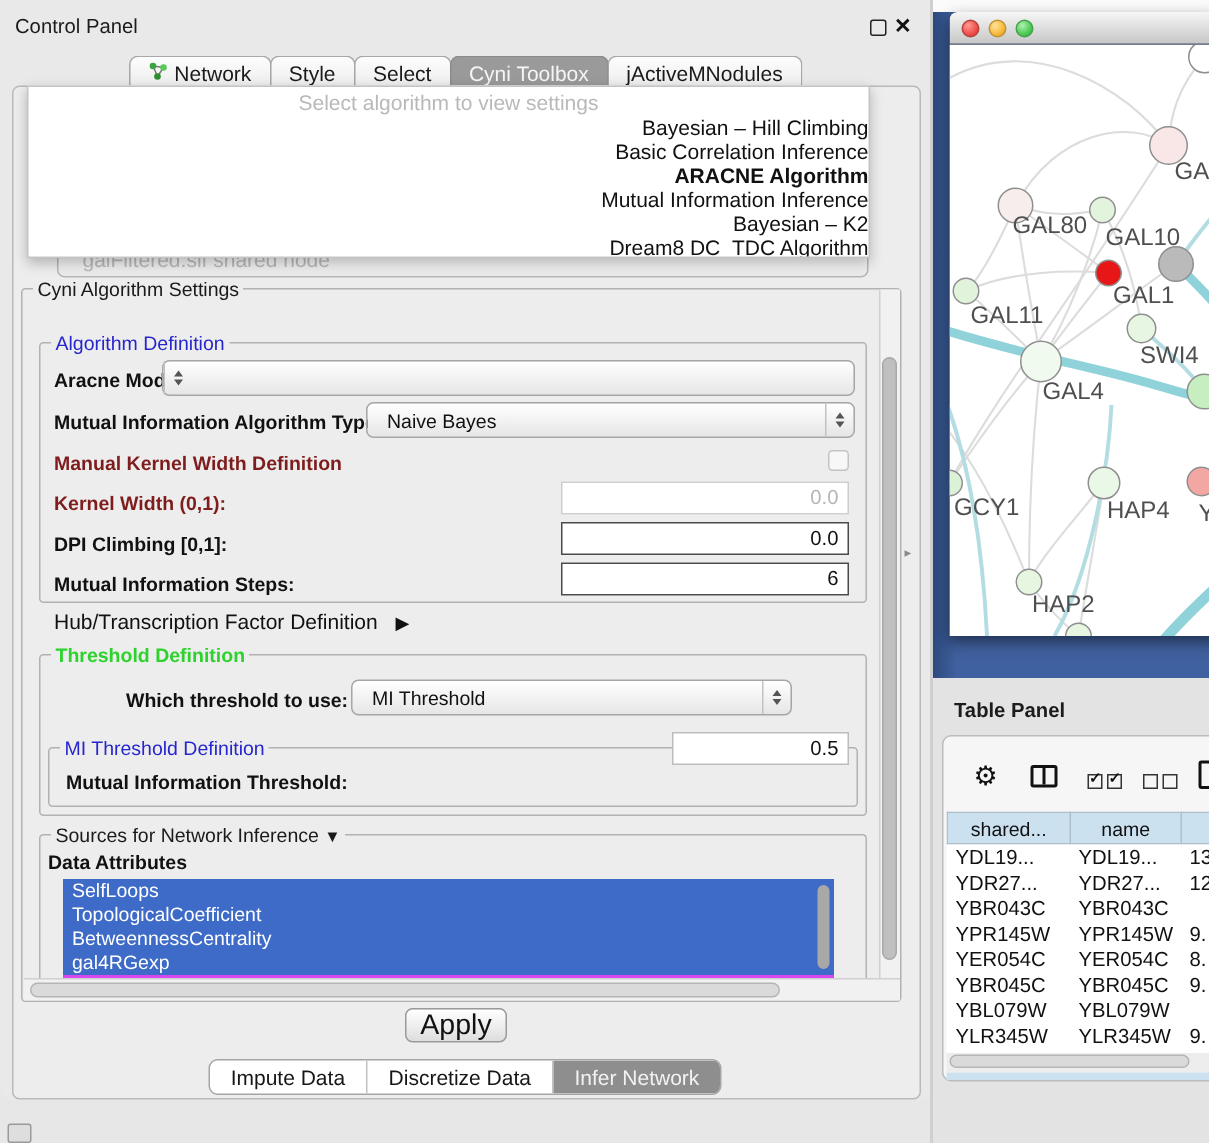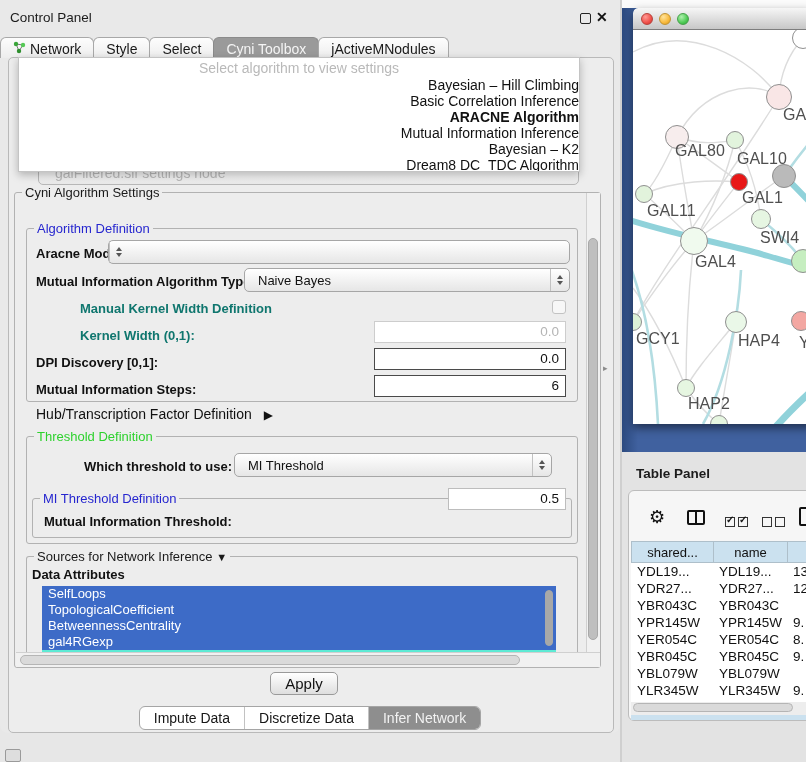--- a/index.html
+++ b/index.html
@@ -6,67 +6,67 @@
   *{box-sizing:border-box;font-family:"Liberation Sans",sans-serif;}
   #screen{position:relative;width:806px;height:762px;overflow:hidden;background:#e7e7e7;}
   .abs{position:absolute;}
 
   
   #control-panel{left:0;top:0;width:620px;height:733px;background:#e9e9e9;border-bottom-left-radius:8px;border-bottom-right-radius:8px;}
   .cp-title{left:10px;top:10px;font-size:13.5px;color:#1c1c1c;}
   .float-btn{left:580px;top:13px;width:11px;height:11px;border:1.6px solid #222;border-radius:2px;background:transparent;}
   .close-btn{left:596px;top:9px;font-size:14px;font-weight:bold;color:#111;}
 
-  .tabbar{left:0;top:37px;width:620px;height:21px;display:flex;align-items:flex-end;}
+  .tabbar{left:0;top:37px;width:620px;height:21px;display:flex;justify-content:center;align-items:flex-end;}
   .tab{height:21px;padding:2px 12px 0 12px;font-size:14px;color:#1a1a1a;background:linear-gradient(#fdfdfd,#ededed);
        border:1px solid #a8a8a8;border-bottom:none;border-radius:6px 6px 0 0;margin-right:-1px;display:flex;align-items:center;gap:4px;}
   .tab.sel{background:#9a9a9a;color:#f5f5f5;border-color:#8b8b8b;}
 
   .content-panel{left:8px;top:57px;width:606px;height:676px;background:#ededed;border:1px solid #b9b9b9;border-radius:5px;}
 
   
   .dd-popup{left:18px;top:57px;width:562px;height:115px;background:#fff;border:1px solid #c4c4c4;
             box-shadow:0 3px 8px rgba(0,0,0,0.25);z-index:20;overflow:hidden;}
   .dd-placeholder{height:19px;text-align:center;color:#b9b9b9;font-size:14px;padding-top:2px;}
   .dd-item{height:16px;line-height:16px;font-size:14px;color:#111;padding-left:4px;white-space:nowrap;text-align:right;}
   .dd-item.bold{font-weight:bold;}
   .bg-combo{left:38px;top:161px;width:541px;height:24px;z-index:5;border:1px solid #b7b7b7;border-radius:5px;
             background:linear-gradient(#fefefe,#e9e9e9);color:#b9b9b9;font-size:14px;line-height:23px;padding-left:16px;}
 
   
   .group{border:1px solid #b2b2b2;border-radius:3px;}
   .group-title{position:absolute;font-size:13px;background:#ededed;padding:0 3px;white-space:nowrap;}
-  .t-black{color:#1a1a1a;} .t-blue{color:#2626cf;} .t-green{color:#2ed22e;}
+  .t-black{color:#1a1a1a;} .t-blue{color:#2626cf;} .t-green{color:#2ed22e;font-weight:bold;}
 
   .lab{font-size:13px;font-weight:bold;color:#111;white-space:nowrap;}
-  .lab.dis{color:#0f766e;margin-left:44px;}
+  .lab.dis{color:#7f1d1d;}
   .plain{font-size:13.5px;color:#111;white-space:nowrap;}
 
   .combo{border:1px solid #a6a6a6;border-radius:5px;background:linear-gradient(#ffffff,#e6e6e6);
          display:flex;align-items:center;font-size:13px;color:#111;}
   .combo .val{flex:1;padding-left:13px;white-space:nowrap;overflow:hidden;}
   .combo .arr{width:19px;height:100%;border-left:1px solid #c2c2c2;display:flex;flex-direction:column;justify-content:center;align-items:center;gap:2px;}
   .tri-up{width:0;height:0;border-left:3.5px solid transparent;border-right:3.5px solid transparent;border-bottom:4.5px solid #555;}
   .tri-dn{width:0;height:0;border-left:3.5px solid transparent;border-right:3.5px solid transparent;border-top:4.5px solid #555;}
 
   .field{background:#fff;font-size:13.5px;text-align:right;padding-right:6px;line-height:20px;color:#111;}
   .f-norm{border:1px solid #bdbdbd;}
   .f-dark{border:1.6px solid #4a4a4a;}
   .f-dis{border:1px solid #cdcdcd;color:#b5b5b5;}
   .checkbox{border:1px solid #c3c3c3;border-radius:3px;background:#f7f7f7;}
 
-  .attr-list{background:#5eead4;overflow:hidden;}
+  .attr-list{background:#d946ef;overflow:hidden;}
   .attr-item{height:16px;line-height:16px;font-size:13px;color:#fff;background:#3d6bc7;padding-left:6px;white-space:nowrap;}
 
   .scroll-v{background:#f1f1f1;border-left:1px solid #d0d0d0;}
   .thumb{background:#bfbfbf;border:1px solid #a8a8a8;border-radius:6px;}
   .thumb-light{background:#dadada;border:1px solid #b5b5b5;border-radius:6px;}
 
   .apply-btn{border:1px solid #9a9a9a;border-radius:5px;background:linear-gradient(#ffffff,#dedede);
-             font-size:15px;color:#111;text-align:center;line-height:21px;}
+             font-size:19px;color:#111;text-align:center;line-height:21px;}
 
   .seg-bar{display:flex;border:1px solid #a5a5a5;border-radius:6px;background:#fff;overflow:hidden;height:24px;}
   .seg{padding:0 14px;font-size:14px;color:#161616;line-height:22px;border-right:1px solid #c2c2c2;}
   .seg:last-child{border-right:none;}
   .seg.sel{background:#8e8e8e;color:#f2f2f2;text-align:center;}
 
   .mini-box{left:5px;top:749px;width:16px;height:13px;border:1px solid #9a9a9a;border-radius:2px;background:#dedede;}
   .gutter-arrow{left:603px;top:363px;font-size:9px;color:#8a8a8a;}
 
   
@@ -130,21 +130,21 @@
         <div class="tab sel">
           <span>Cyni Toolbox</span>
         </div>
         <div class="tab">
           <span>jActiveMNodules</span>
         </div>
       </div>
 
     <div class="abs content-panel"></div>
 
-    <div class="abs bg-combo">galFiltered.sif settings node</div>
+    <div class="abs bg-combo">galFiltered.sif shared node</div>
 
     <div class="abs dd-popup">
       <div class="dd-placeholder">Select algorithm to view settings</div>
       <div id="dd-items">
           <div class="dd-item">Bayesian – Hill Climbing</div>
           <div class="dd-item">Basic Correlation Inference</div>
           <div class="dd-item bold">ARACNE Algorithm</div>
           <div class="dd-item">Mutual Information Inference</div>
           <div class="dd-item">Bayesian – K2</div>
           <div class="dd-item">Dream8 DC_TDC Algorithm</div>
@@ -173,36 +173,36 @@
           <span class="tri-dn"></span>
         </span>
     </div>
 
     <div class="abs lab dis" style="left:36px;top:301px;">Manual Kernel Width Definition</div>
     <div class="abs checkbox" style="left:552px;top:300px;width:14px;height:14px;"></div>
 
     <div class="abs lab dis" style="left:36px;top:328px;">Kernel Width (0,1):</div>
     <div class="abs field f-dis" style="left:374px;top:321px;width:192px;height:22px;">0.0</div>
 
-    <div class="abs lab" style="left:36px;top:355px;">DPI Discovery [0,1]:</div>
+    <div class="abs lab" style="left:36px;top:355px;">DPI Climbing [0,1]:</div>
     <div class="abs field f-dark" style="left:374px;top:348px;width:192px;height:22px;">0.0</div>
 
     <div class="abs lab" style="left:36px;top:382px;">Mutual Information Steps:</div>
     <div class="abs field f-dark" style="left:374px;top:375px;width:192px;height:22px;">6</div>
 
     <div class="abs plain" style="left:36px;top:406px;font-size:14px;">
       <span>Hub/Transcription Factor Definition</span>
       <span style="margin-left:8px;font-size:12px;">▶</span>
     </div>
 
     <div class="abs group" style="left:26px;top:436px;width:552px;height:108px;"></div>
     <div class="group-title t-green abs" style="left:34px;top:429px;">Threshold Definition</div>
 
     <div class="abs lab" style="left:84px;top:459px;">Which threshold to use:</div>
-    <div class="abs combo" style="left:234px;top:453px;width:318px;height:24px;">
+    <div class="abs combo" style="left:234px;top:453px;width:294px;height:24px;">
       <span class="val">MI Threshold</span>
       <span class="arr">
           <span class="tri-up"></span>
           <span class="tri-dn"></span>
         </span>
     </div>
 
     <div class="abs group" style="left:32px;top:498px;width:540px;height:40px;"></div>
     <div class="group-title t-blue abs" style="left:40px;top:491px;background:#ededed;">MI Threshold Definition</div>
     <div class="abs lab" style="left:44px;top:514px;">Mutual Information Threshold:</div>

